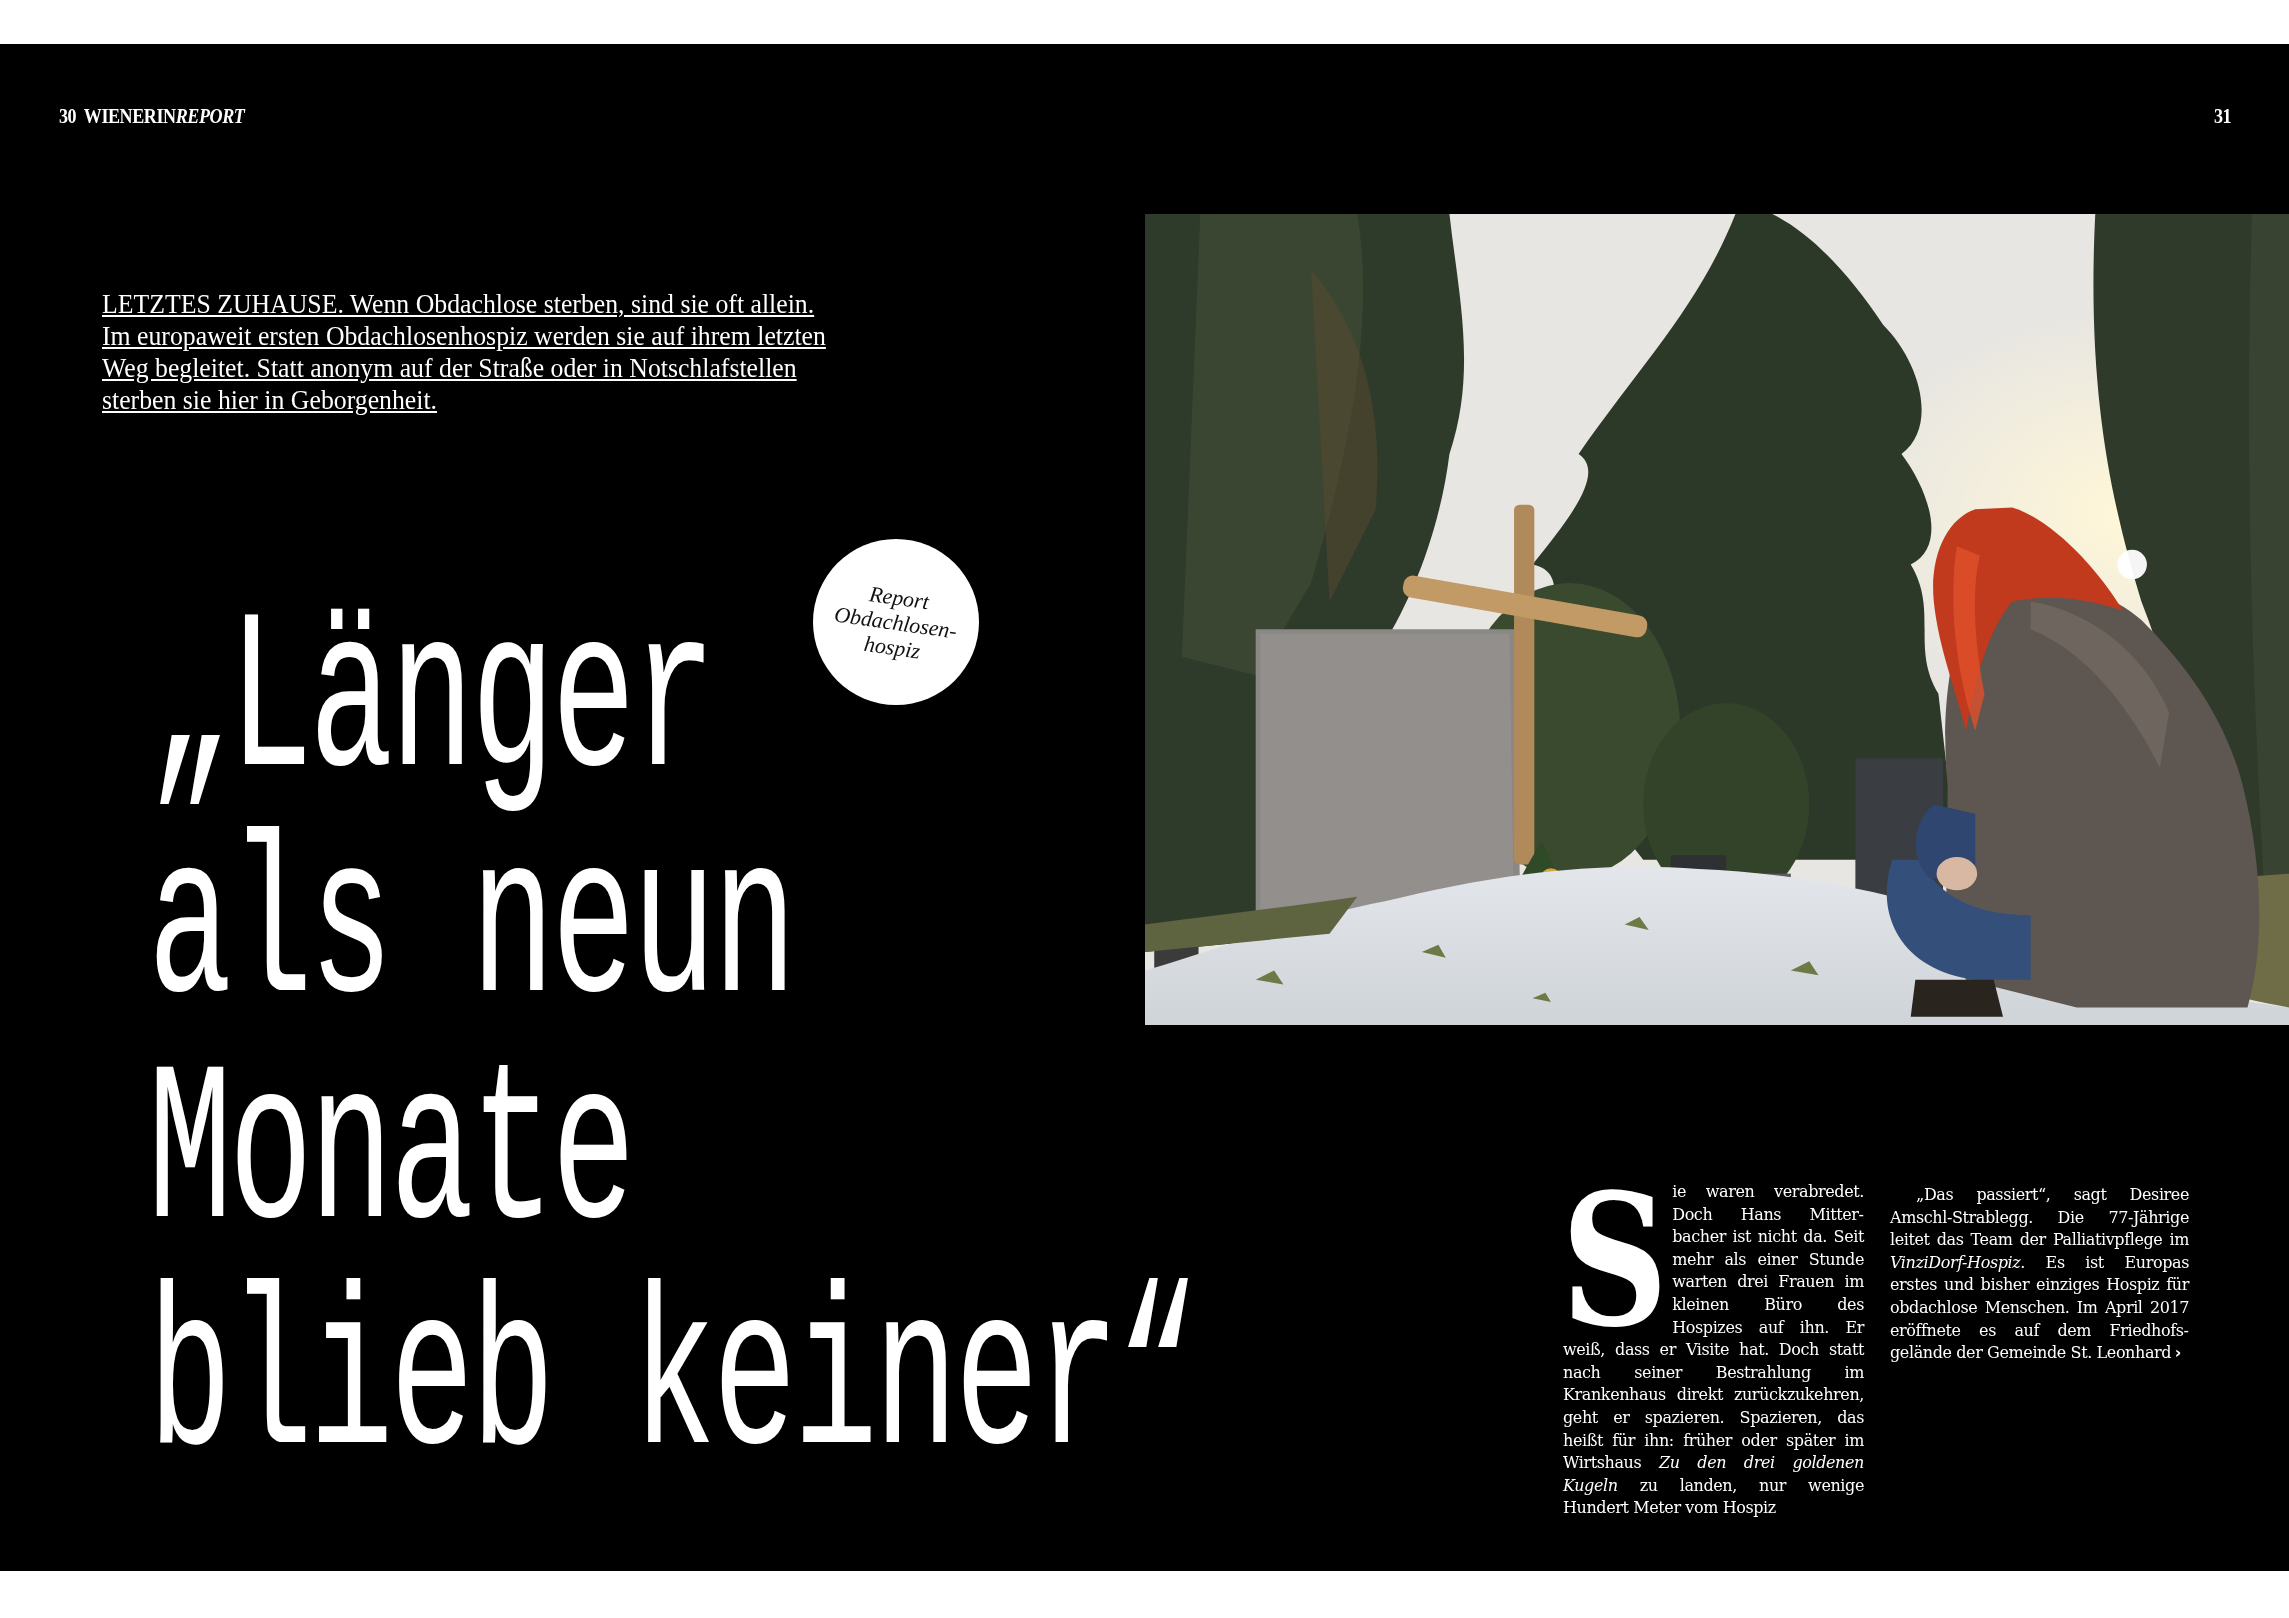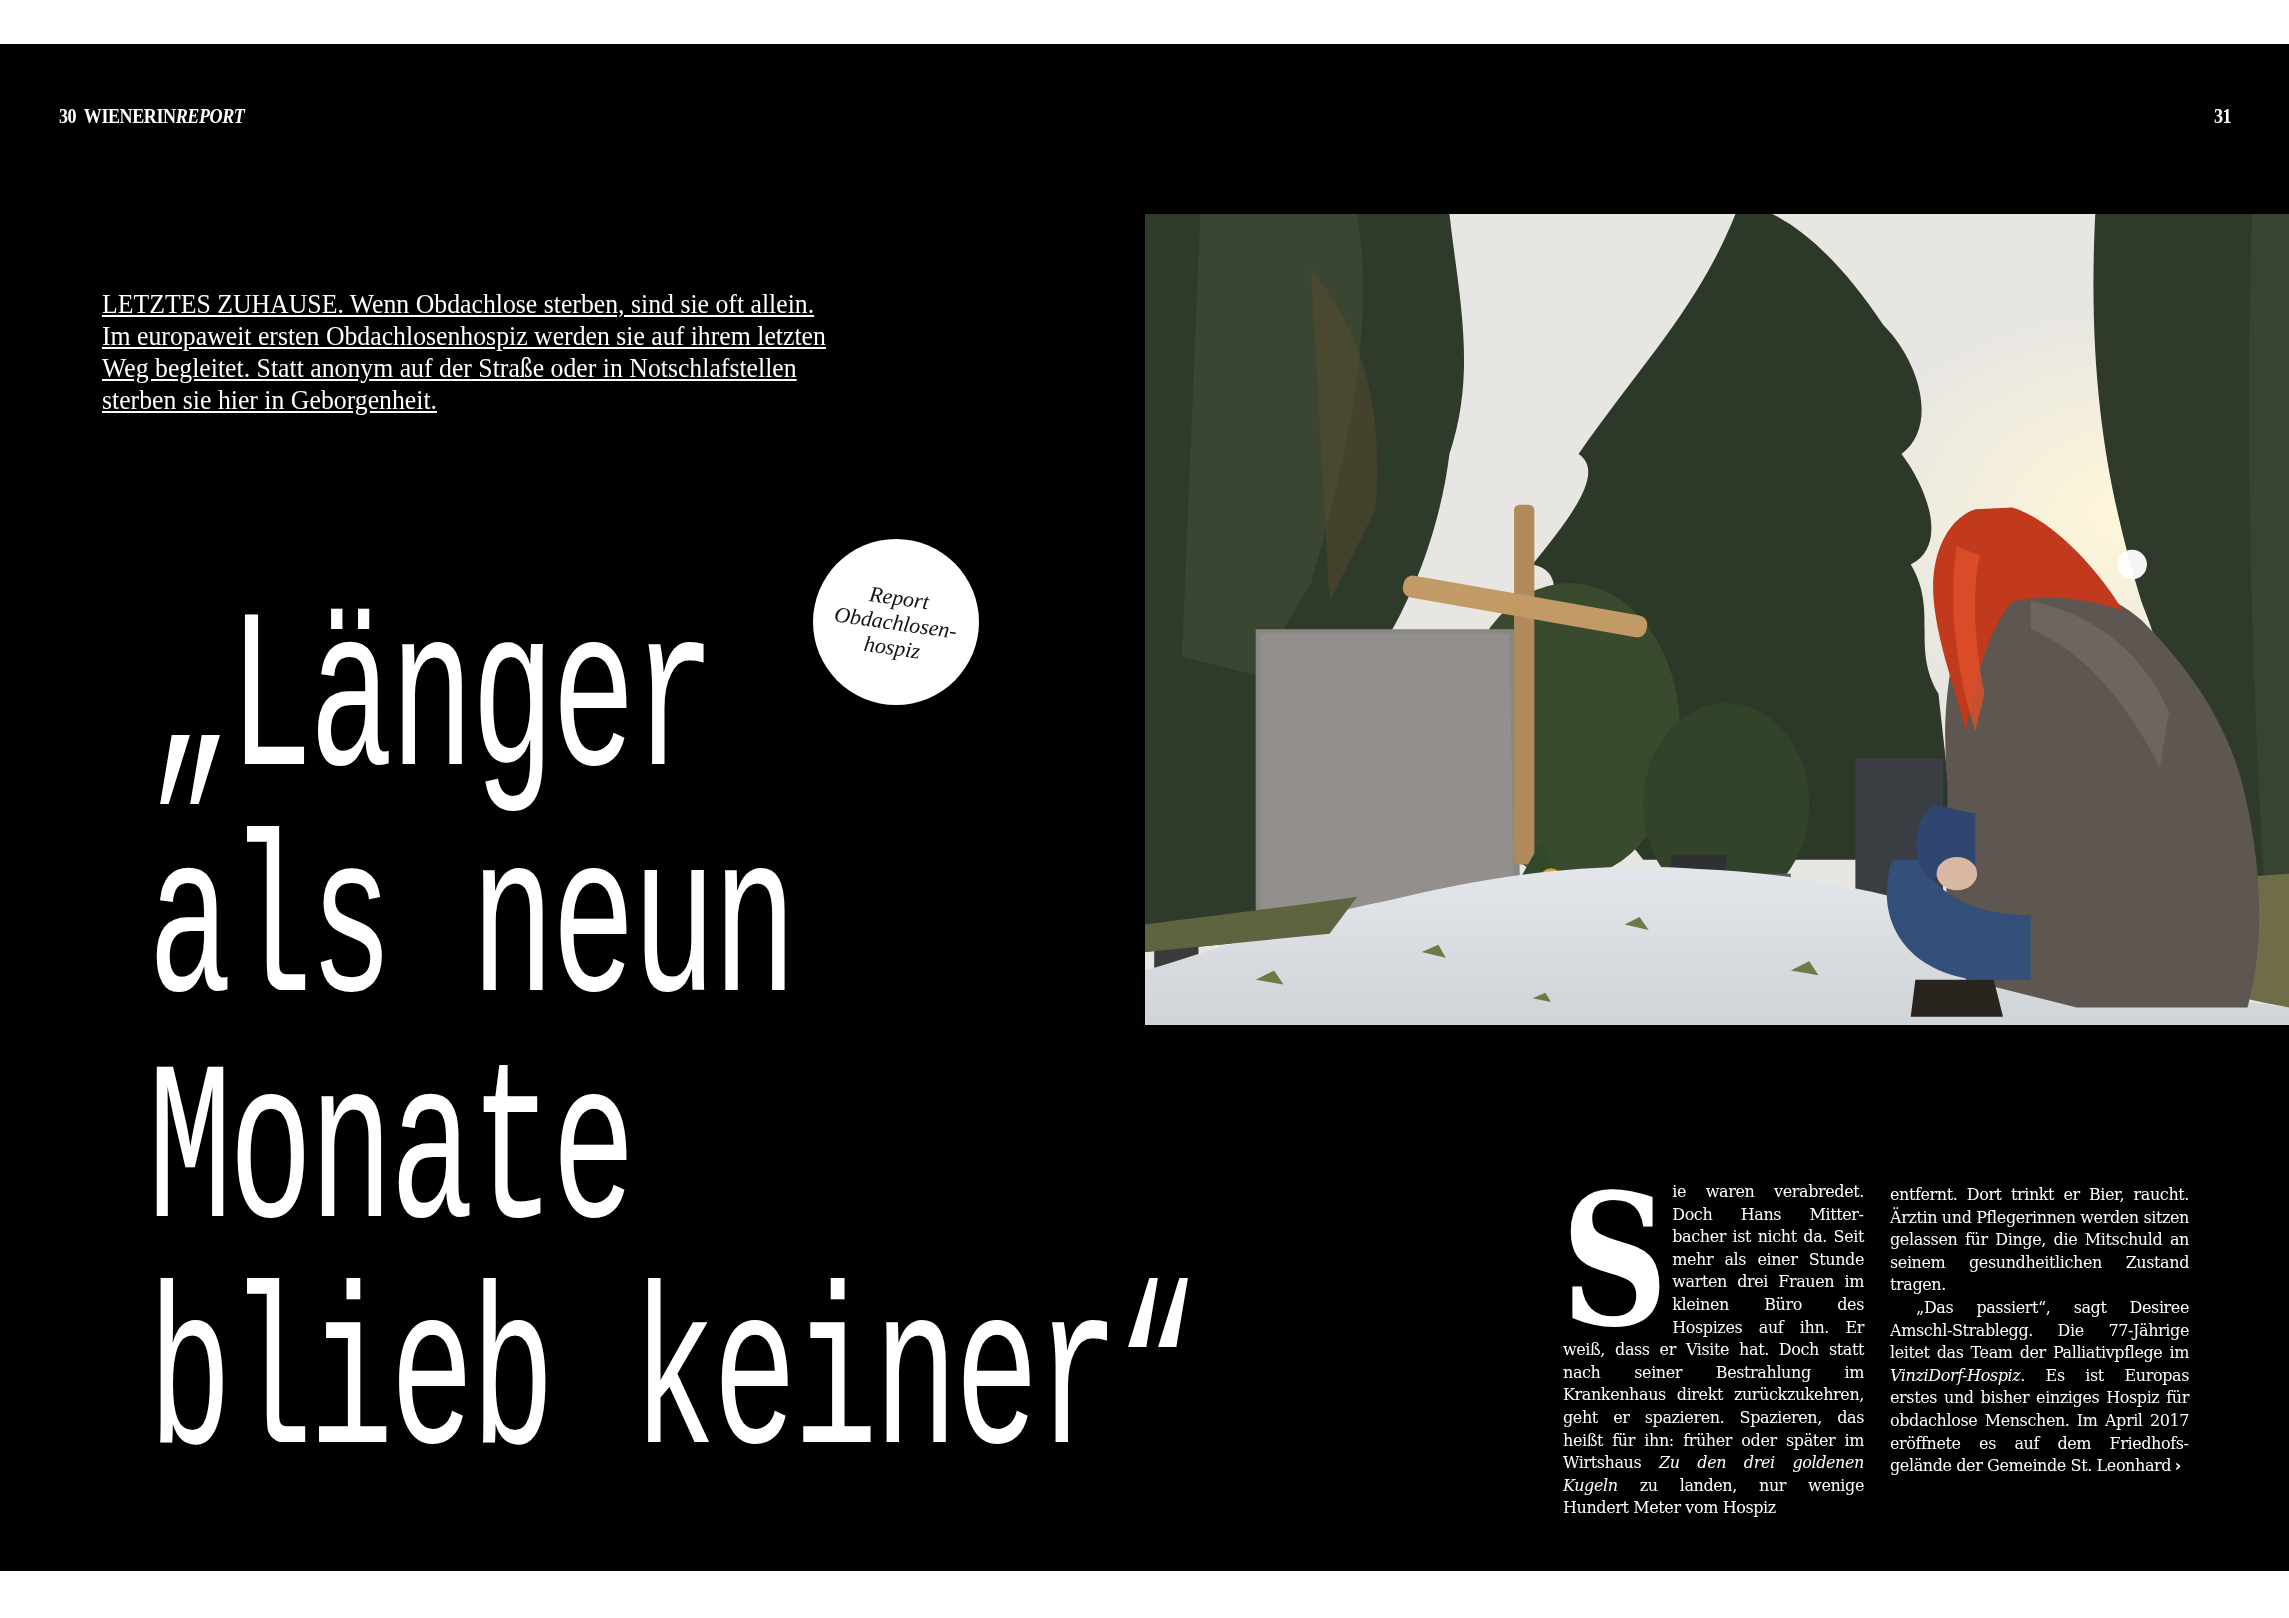--- a/index.html
+++ b/index.html
@@ -206,18 +206,17 @@
   </svg>
 </div>
 
 <div class="body-text col1">
   <p>
     <span class="dropcap">S</span><span>ie waren verabredet. Doch Hans Mitter­bacher ist nicht da. Seit mehr als einer Stunde warten drei Frauen im kleinen Büro des Hospizes auf ihn. Er weiß, dass er Visite hat. Doch statt nach seiner Bestrahlung im Krankenhaus direkt zurückzukehren, geht er spazieren. Spazieren, das heißt für ihn: früher oder später im Wirtshaus </span><em>Zu den drei goldenen Kugeln</em><span> zu landen, nur wenige Hundert Meter vom Hospiz</span>
   </p>
 </div>
 
 <div class="body-text col2" style="top:1184px;">
-  <p>entfernt. Dort trinkt er Bier, raucht. Ärztin und Pflegerinnen werden sitzen gelassen für Dinge, die Mit­schuld an seinem gesundheitlichen Zustand tragen.</p>
   <p class="indent">
     <span>„Das passiert“, sagt Desiree Amschl-Strablegg. Die 77-Jährige leitet das Team der Palliativpflege im </span><em>VinziDorf-Hospiz</em><span>. Es ist Europas erstes und bisher einziges Hospiz für obdachlose Menschen. Im April 2017 eröffnete es auf dem Friedhofs­gelände der Gemeinde St. Leonhard</span><span class="cont-arrow">›</span>
   </p>
 </div>
 
 
 </body></html>

